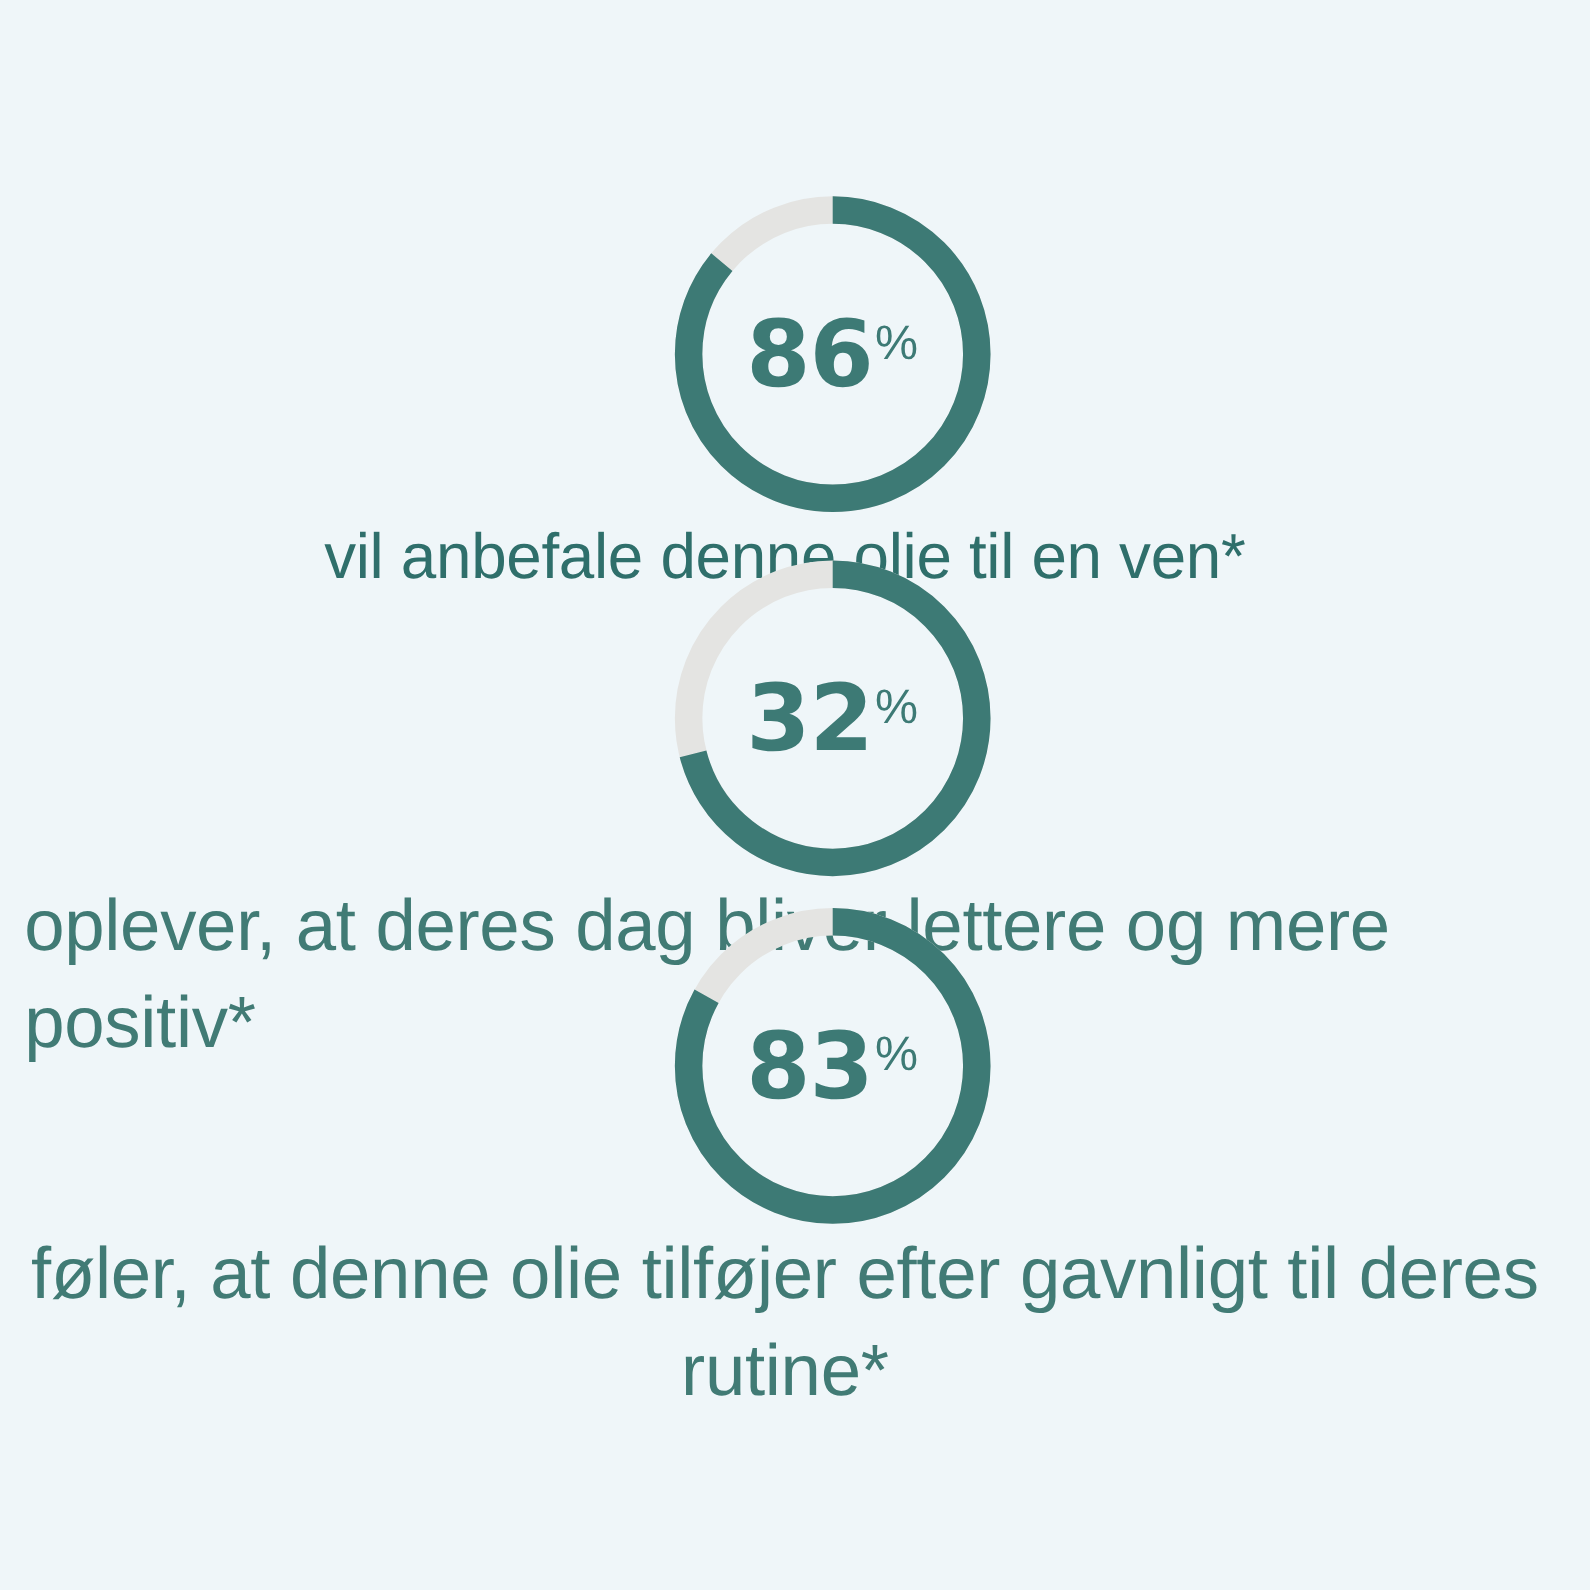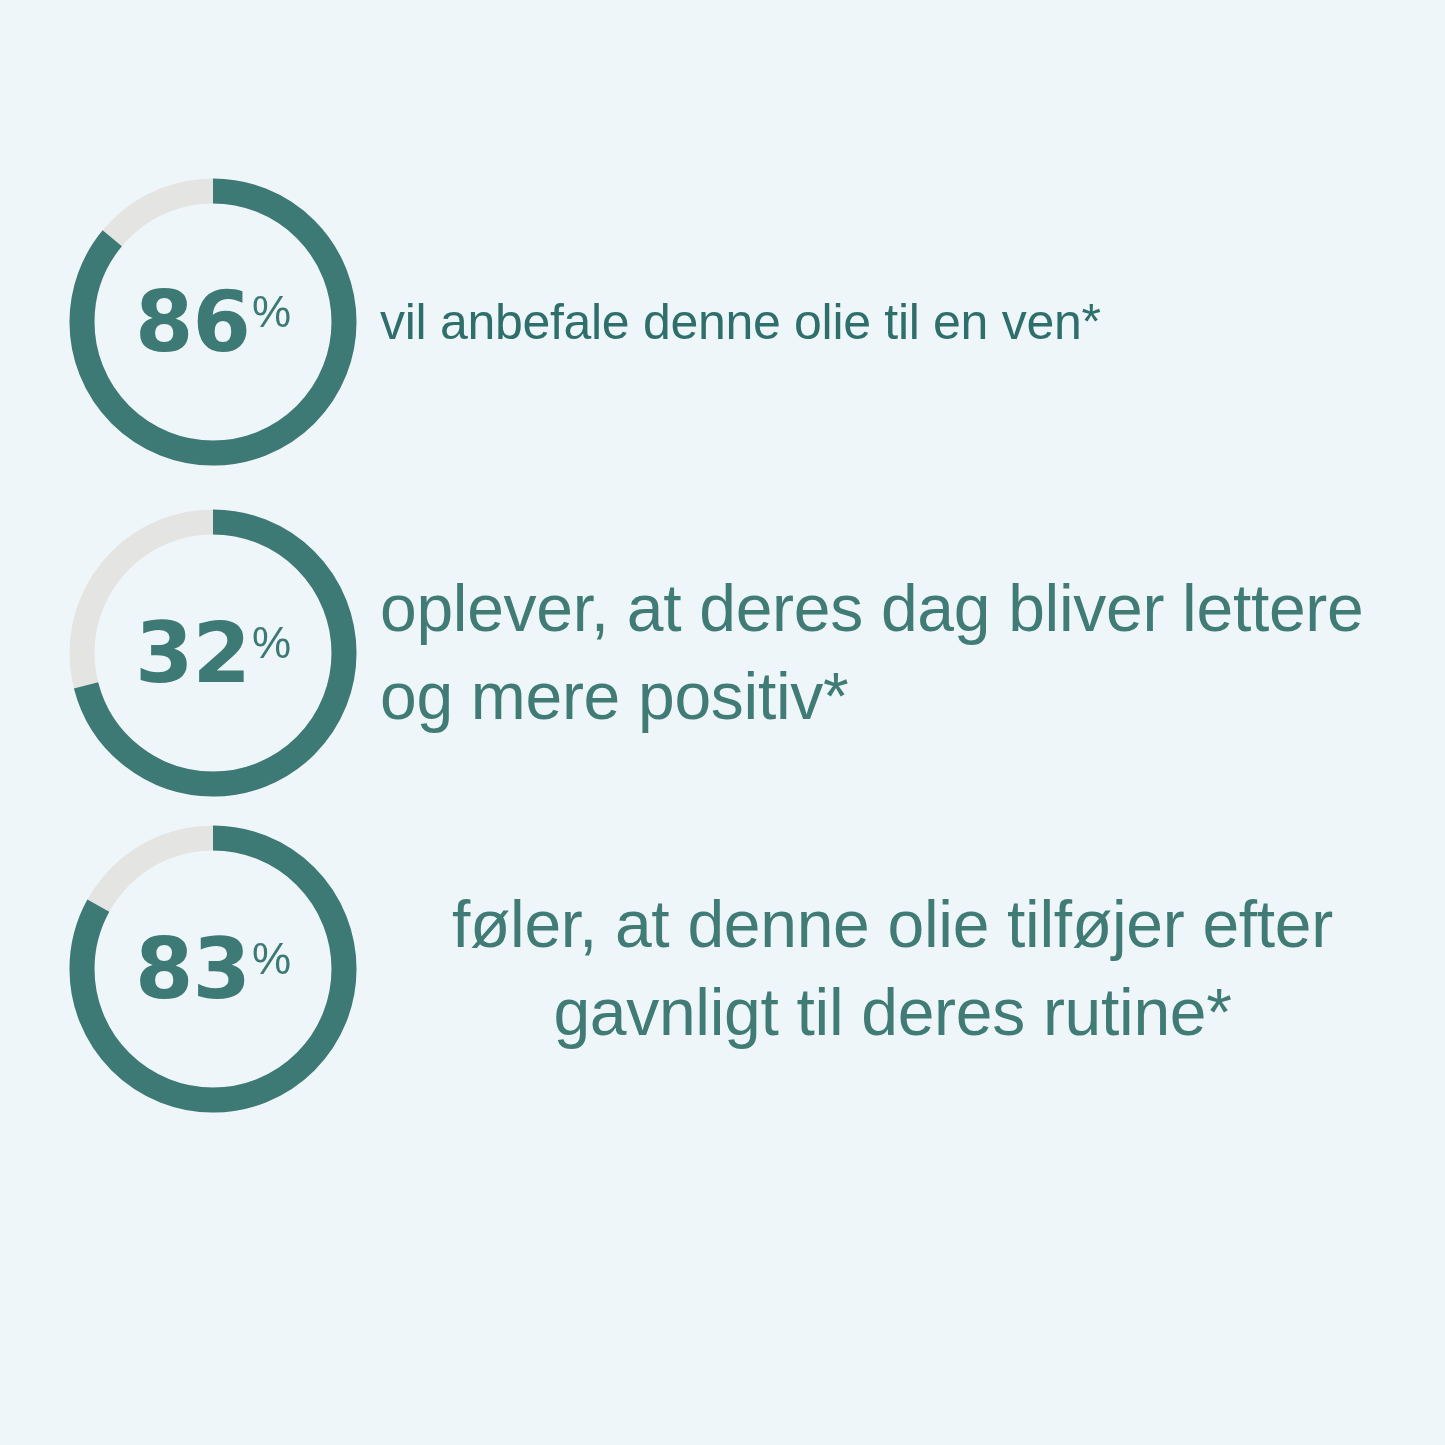--- a/index.html
+++ b/index.html
@@ -20,20 +20,21 @@
     box-sizing: border-box;
   }
 
   
   .stat-row {
     position: absolute;
     left: 0;
     width: 1445px;
     height: 290px;
     display: flex;
+    flex-direction: column;
     align-items: center;
   }
   #row-0 { top: 177px; }
   #row-1 { top: 508px; }
   #row-2 { top: 824px; text-align: center; }
 
   .donut-wrap {
     position: relative;
     width: 290px;
     height: 290px;
@@ -77,21 +78,21 @@
   .stat-text {
     flex: 1 1 auto;
     padding-left: 22px;
     padding-right: 40px;
     font-size: 66px;
     line-height: 1.33;
     font-weight: 400;
     color: #417b75;
     letter-spacing: -0.3px;
   }
-  #text-0 { color: #2f6f6b; font-size: 50px; }
+  #text-0 { color: #2f6f6b; font-size: 58px; }
   #text-1 { color: #417b75; }
   #text-2 { color: #417b75; }
 
   
   .footnote {
     position: absolute;
     left: 0;
     top: 1208px;
     width: 1445px;
     text-align: center;

